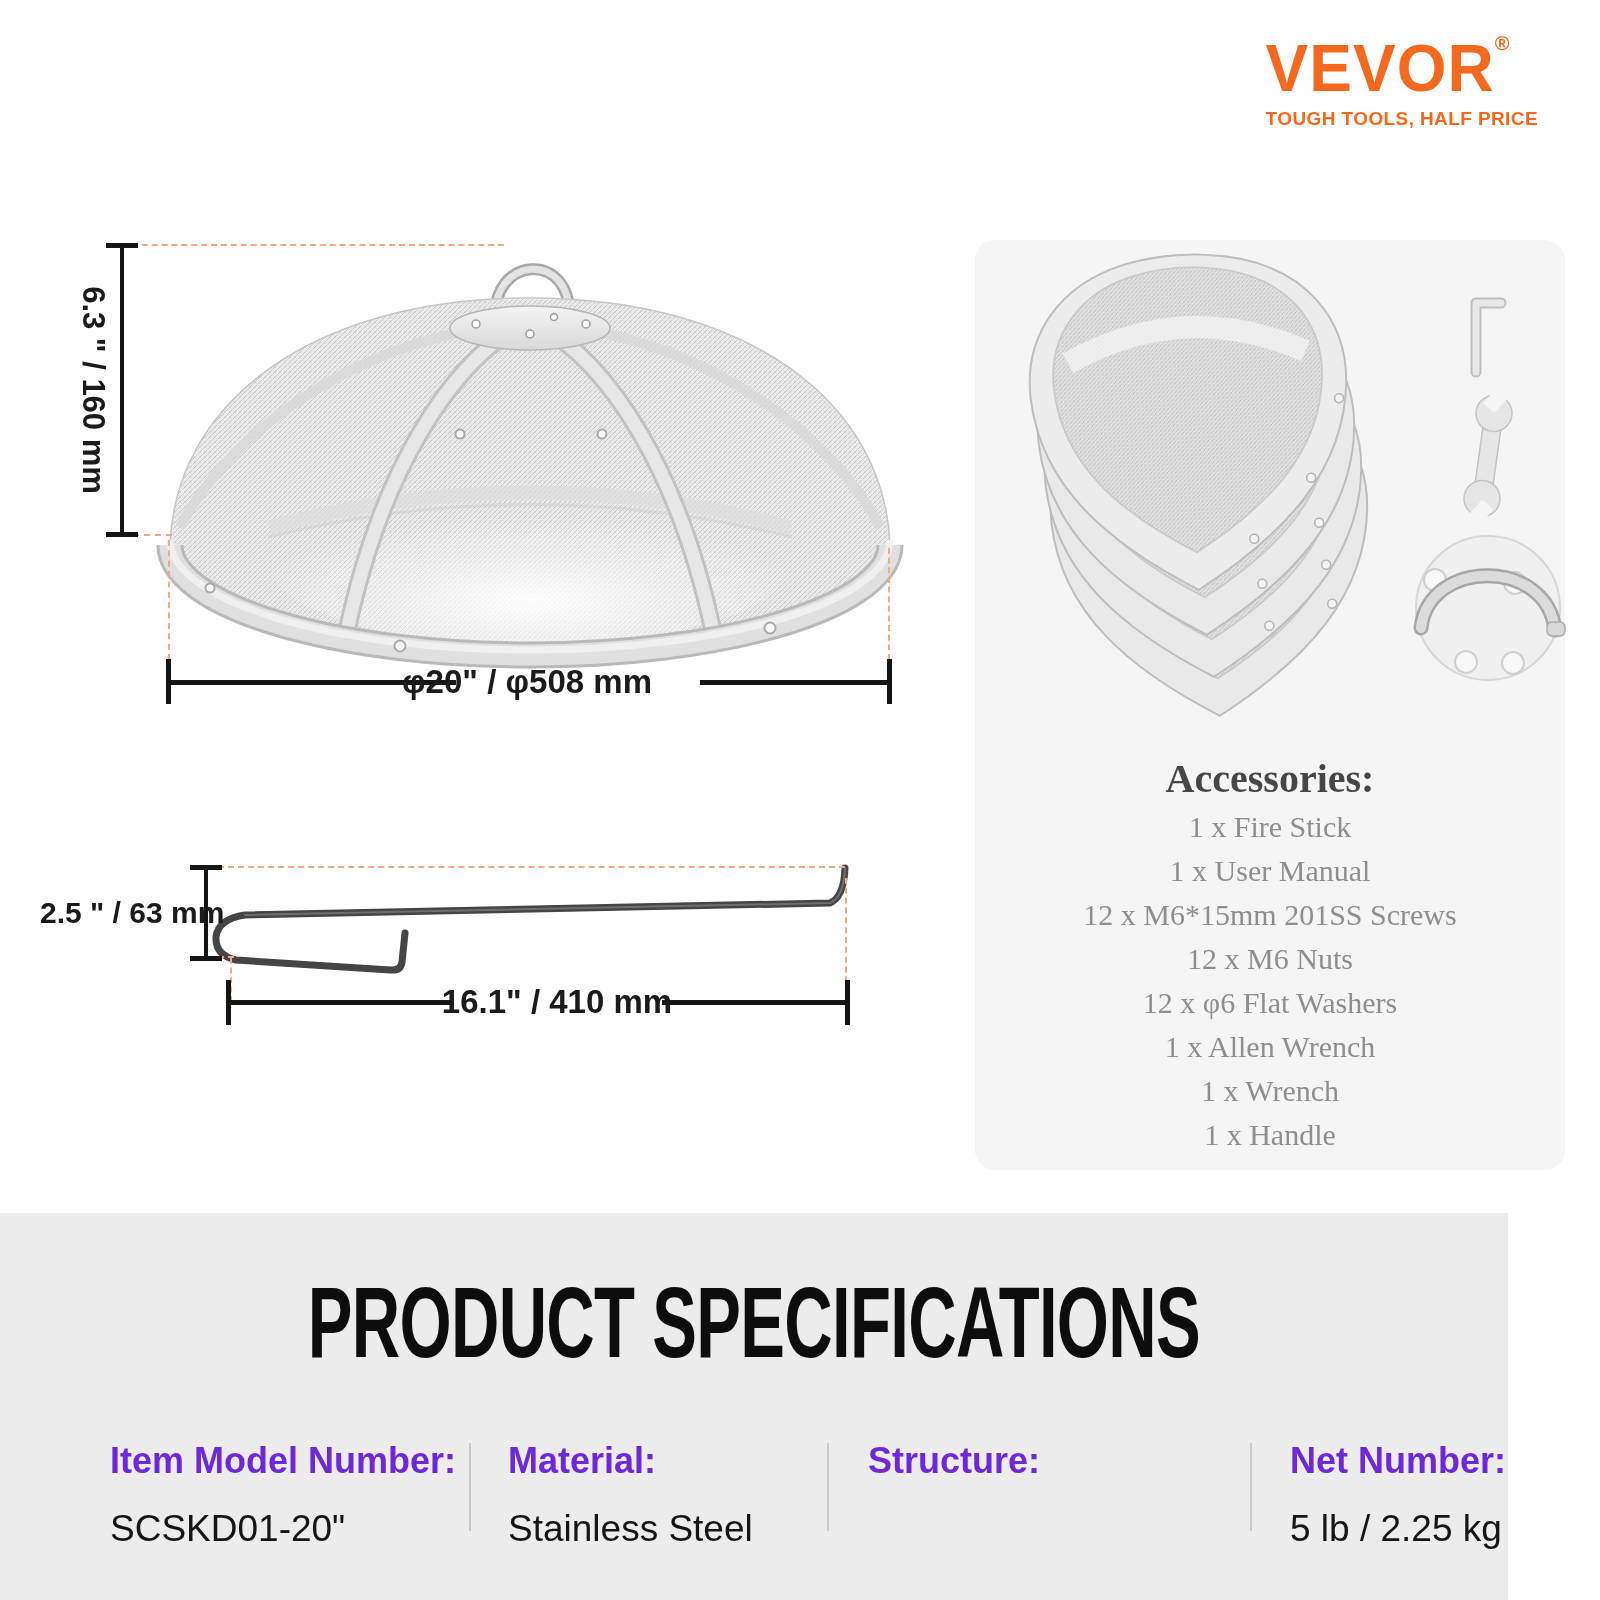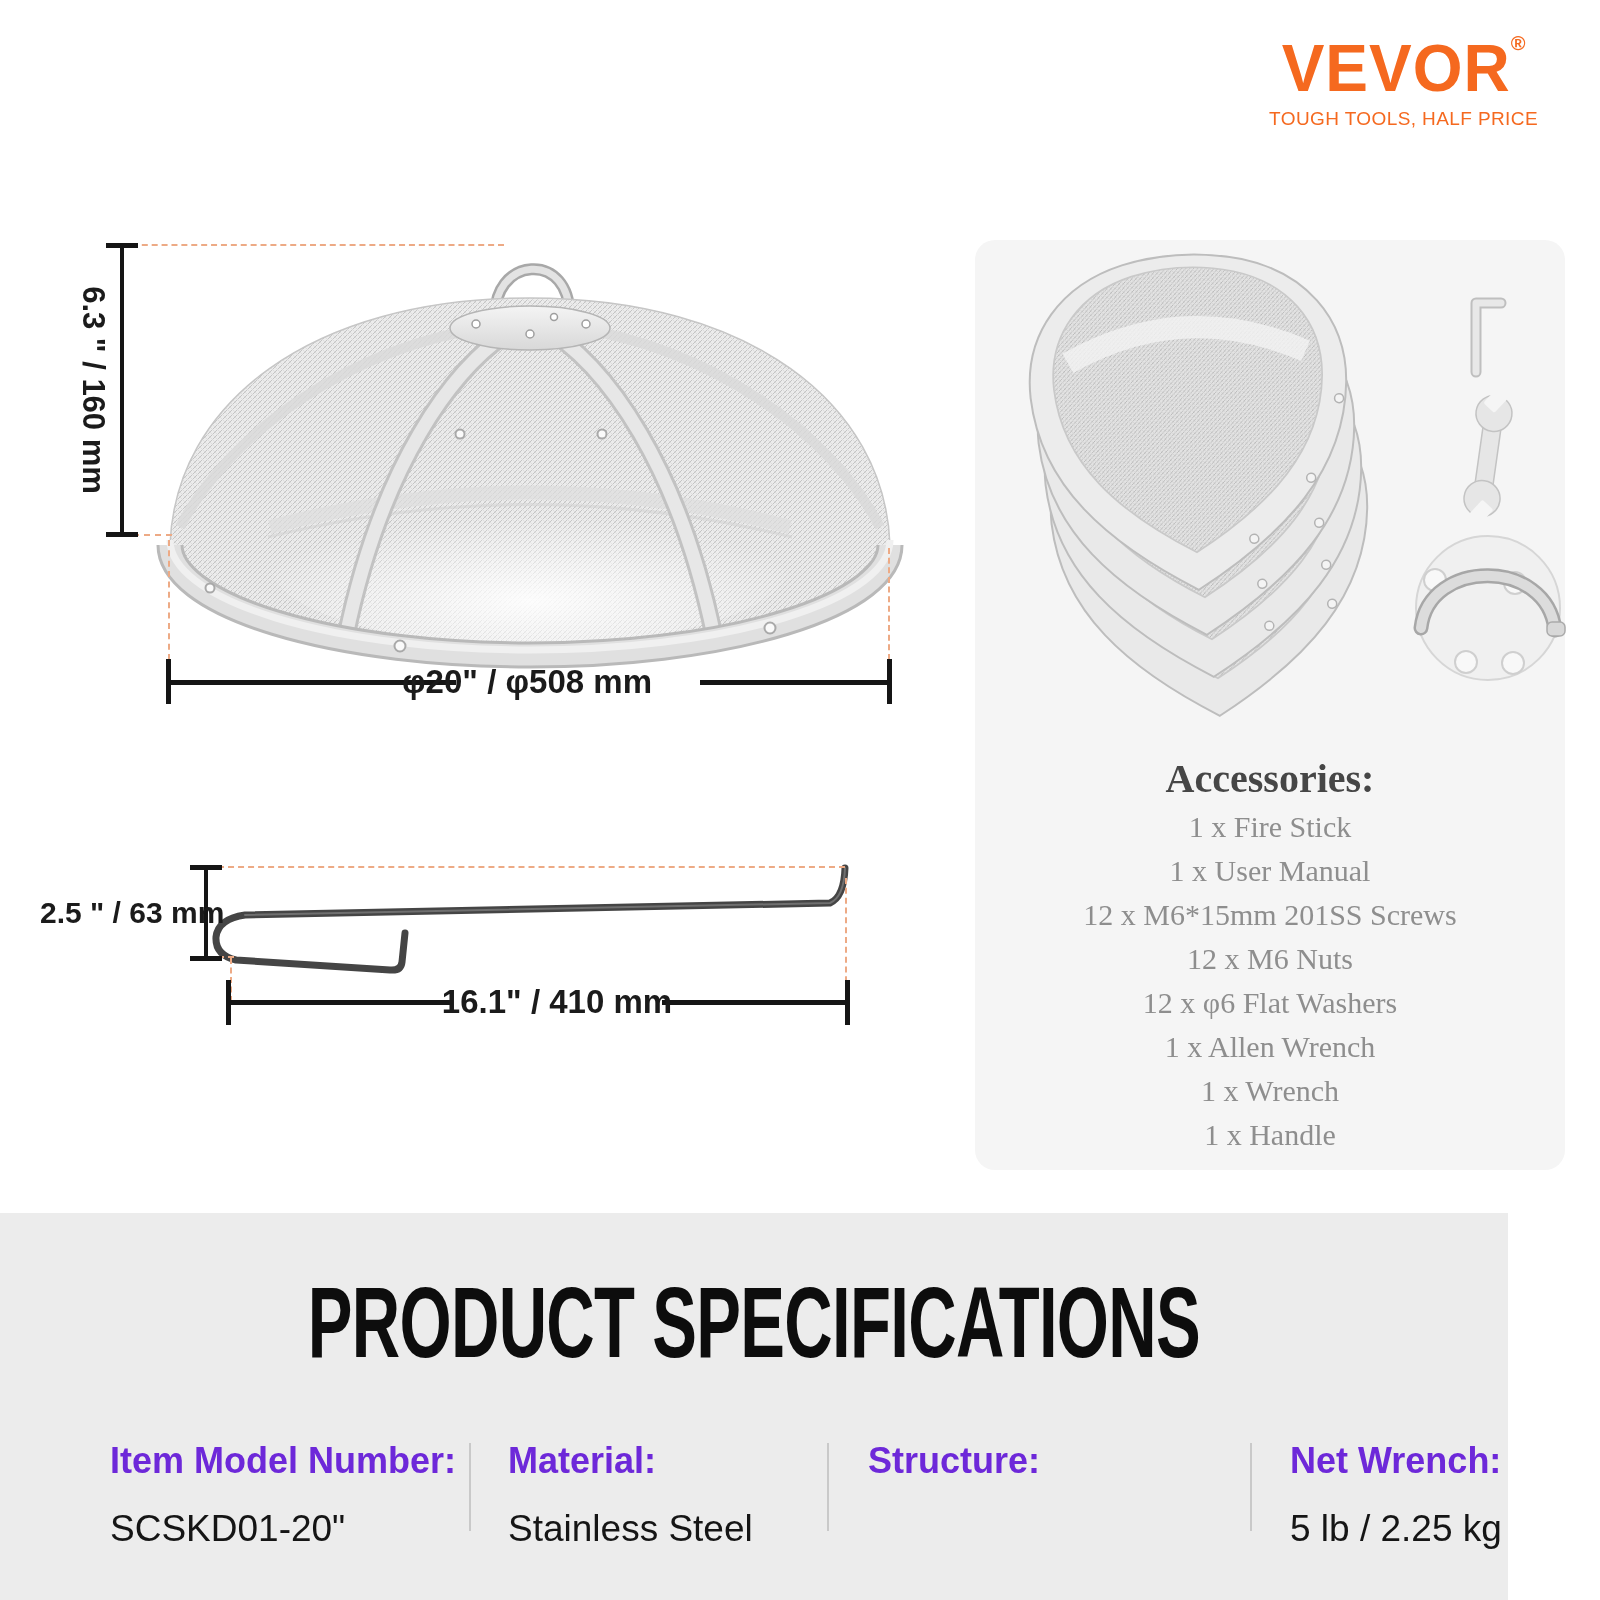--- a/index.html
+++ b/index.html
@@ -3,28 +3,28 @@
 <meta charset="utf-8">
 <style>
   * { margin:0; padding:0; box-sizing:border-box; }
   html,body { background:#ffffff; }
   #canvas {
     position:relative; width:1600px; height:1600px;
     background:#ffffff; overflow:hidden;
     font-family:"Liberation Sans", sans-serif;
   }
   
-  .brand { position:absolute; top:36px; right:62px; text-align:center; }
+  .brand { position:absolute; top:36px; right:62px; }
   .brand .wordmark {
     color:var(--orange); font-size:64px; font-weight:bold; letter-spacing:1px;
     line-height:1; transform:scaleY(1.04); display:inline-block;
   }
   .brand .reg { color:var(--orange); font-size:20px; font-weight:bold; vertical-align:top; position:relative; top:-4px;}
   .brand .tagline {
-    color:var(--orange); font-size:19px; font-weight:normal; letter-spacing:0.4px; margin-top:8px;
+    color:var(--orange); font-size:19px; font-weight:bold; letter-spacing:0.4px; margin-top:8px;
   }
   
   .dim-line { position:absolute; background:#151515; }
   .dim-dash-h { position:absolute; border-top:2px dashed #edaa85; height:0; }
   .dim-dash-v { position:absolute; border-left:2px dashed #edaa85; width:0; }
   .dim-label { position:absolute; color:#1b1b1b; font-weight:bold; font-size:31px; white-space:nowrap; }
   .rot90 { transform:translate(-50%,-50%) rotate(90deg); }
   
   .panel {
     position:absolute; left:975px; top:240px; width:590px; height:930px;
@@ -270,18 +270,18 @@
       <div class="spec-value">Stainless Steel</div>
     </div>
     <div class="spec-divider" style="left:827px;"></div>
 
     <div class="spec-col" style="left:840px;margin-left:28px;">
       <div class="spec-label">Structure:</div>
     </div>
     <div class="spec-divider" style="left:1250px;"></div>
 
     <div class="spec-col" style="left:1290px;">
-      <div class="spec-label">Net Wrench:</div>
+      <div class="spec-label">Net Number:</div>
       <div class="spec-value">5 lb / 2.25 kg</div>
     </div>
   </div>
 
 </div>
 
 </body></html>

